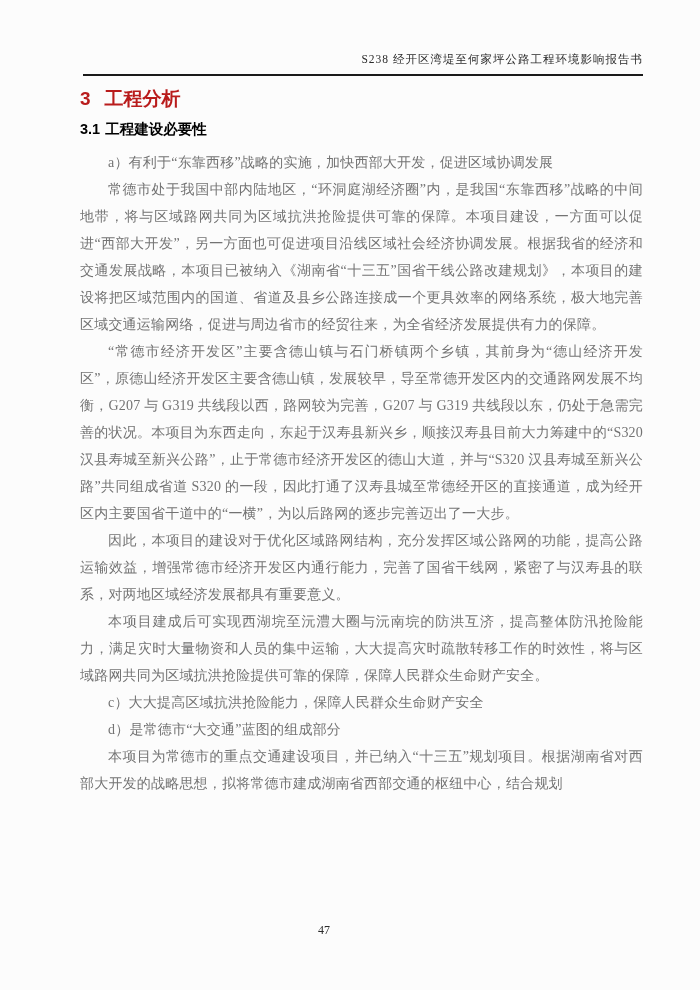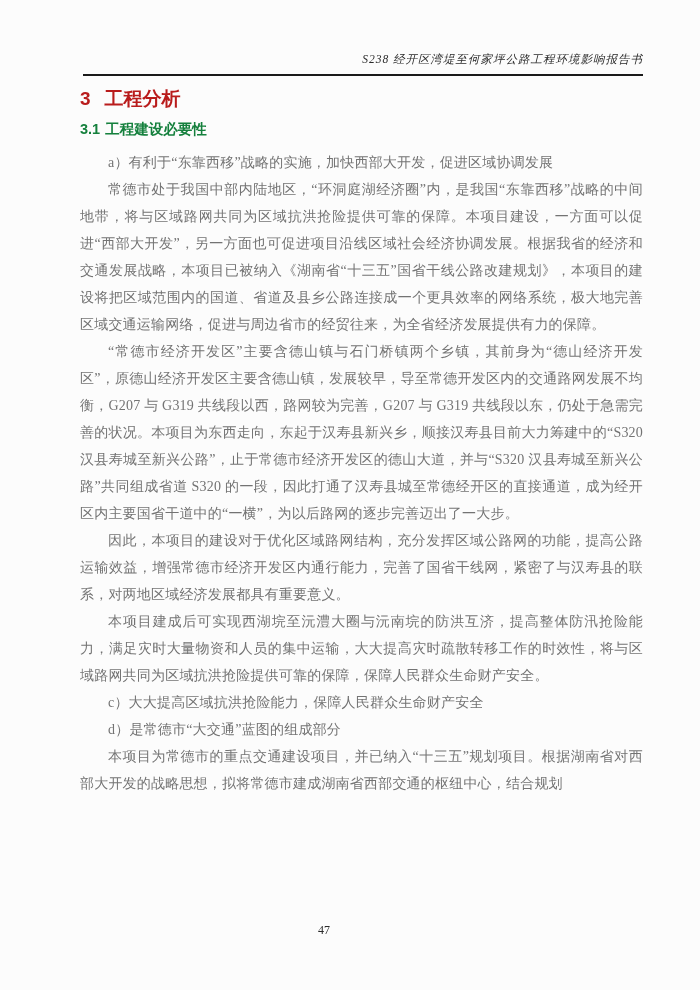--- a/index.html
+++ b/index.html
@@ -20,21 +20,20 @@
     position: absolute;
     top: 52px;
     left: 83px;
     width: 560px;
     text-align: right;
     font-size: 11.5px;
     letter-spacing: 1px;
     color: #2a2a2a;
     padding-bottom: 7px;
     border-bottom: 2px solid #1a1a1a;
-    font-style: italic;
   }
   .content {
     position: absolute;
     top: 88px;
     left: 80px;
     width: 563px;
   }
   .section-heading {
     font-family: Liberation Sans, sans-serif;
     font-weight: bold;
@@ -43,21 +42,21 @@
     margin: 0 0 8px 0;
     color: #b91c1c;
   }
   .section-heading .sec-num { margin-right: 14px; }
   .subsection-heading {
     font-family: "Liberation Sans", "DejaVu Sans", sans-serif;
     font-weight: bold;
     font-size: 14.5px;
     line-height: 22px;
     margin: 0 0 9px 0;
-    color: #15803d;
+    color: #000000;
   }
   .subsection-heading .sec-num { margin-right: 5px; }
   .body-text p {
     margin: 0;
     font-size: 14px;
     line-height: 27px;
     text-align: justify;
     text-indent: 2em;
     letter-spacing: 0.2px;
     color: #737373;

